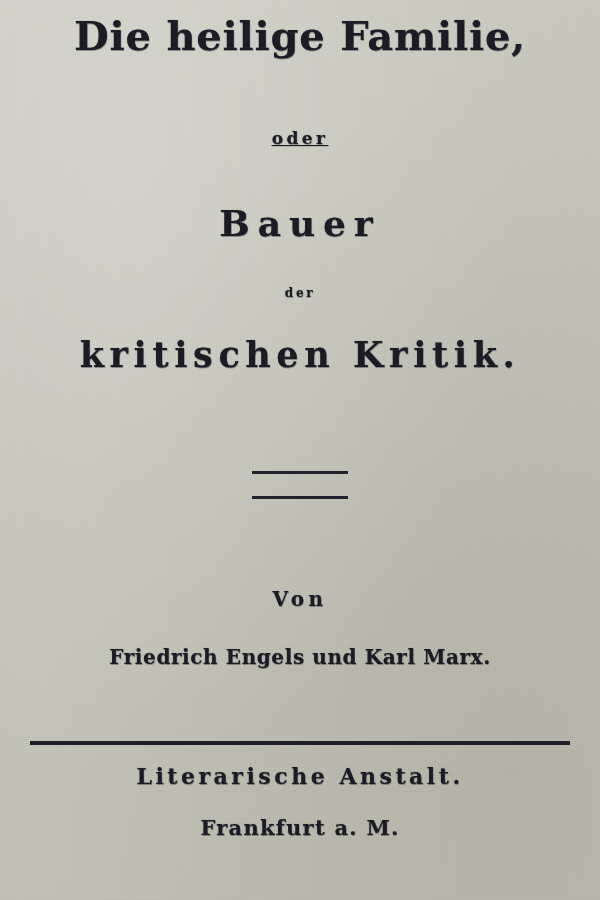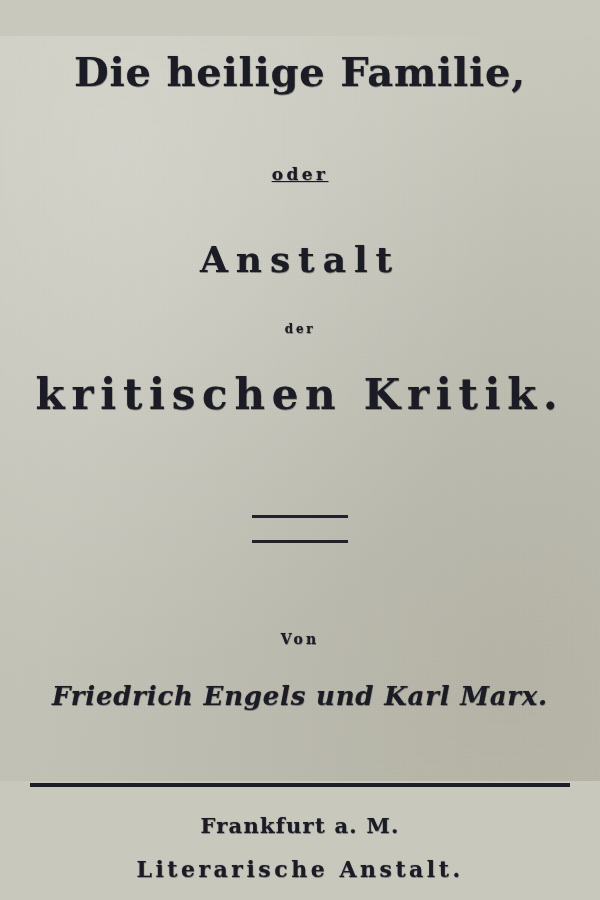--- a/index.html
+++ b/index.html
@@ -10,29 +10,28 @@
     width: 600px;
     height: 900px;
     background: #c9c8bd;
     font-family: "DejaVu Serif", serif;
     color: #14151c;
     overflow: hidden;
   }
   .page {
     position: relative;
     width: 600px;
-    height: 745px;
+    height: 900px;
     background:
       radial-gradient(ellipse at 20% 15%, rgba(255,255,255,0.20), rgba(255,255,255,0) 60%),
       radial-gradient(ellipse at 85% 85%, rgba(120,118,100,0.18), rgba(0,0,0,0) 65%),
       linear-gradient(160deg, #cdccc1 0%, #c6c5ba 45%, #c1c0b4 100%);
     box-sizing: border-box;
     padding: 0 26px;
     text-align: center;
-    margin-top: 36px;
   }
   .grain {
     position: absolute;
     inset: 0;
     pointer-events: none;
     opacity: .35;
     background-image:
       repeating-linear-gradient(0deg, rgba(0,0,0,0.035) 0px, rgba(0,0,0,0.035) 1px, rgba(255,255,255,0.02) 1px, rgba(255,255,255,0.02) 2px),
       repeating-linear-gradient(90deg, rgba(0,0,0,0.025) 0px, rgba(0,0,0,0.025) 1px, rgba(255,255,255,0.015) 1px, rgba(255,255,255,0.015) 3px);
   }
@@ -62,49 +61,48 @@
     font-size: 36px;
     margin-top: 54px;
     letter-spacing: 0.22em;
   }
   .line-der {
     font-size: 12px;
     margin-top: 42px;
     letter-spacing: 0.22em;
   }
   .line-kritischen {
-    font-size: 42px;
+    font-size: 35px;
     margin-top: 34px;
     letter-spacing: 0.16em;
   }
   .rule-short {
     width: 96px;
     height: 3px;
     background: #20212a;
     margin: 0 auto;
     border: 0;
   }
   .rule-gap-top { margin-top: 96px; }
   .line-gegen {
     font-size: 22px;
     margin-top: 22px;
     letter-spacing: 0.05em;
   }
   .rule-gap-mid { margin-top: 22px; }
   .line-von {
-    font-size: 14px;
+    font-size: 20px;
     margin-top: 88px;
     letter-spacing: 0.22em;
   }
   .line-authors {
-    font-size: 26px;
+    font-size: 20px;
     margin-top: 34px;
     letter-spacing: 0.03em;
     white-space: nowrap;
-    font-style: italic;
   }
   .rule-long {
     width: 540px;
     height: 4px;
     background: #1d1e27;
     margin: 72px auto 0;
     border: 0;
   }
   .line-city {
     font-size: 21px;
@@ -119,35 +117,35 @@
 </style>
 </head>
 <body>
 
 <div class="page">
 
   <div class="fraktur line-title">Die heilige Familie,</div>
 
   <div class="fraktur line-oder">oder</div>
 
-  <div class="fraktur line-kritik">Anstalt</div>
+  <div class="fraktur line-kritik">Bauer</div>
 
   <div class="fraktur line-der">der</div>
 
   <div class="fraktur line-kritischen">kritischen Kritik.</div>
 
   <hr class="rule-short rule-gap-top">
 
 
   <hr class="rule-short rule-gap-mid">
 
   <div class="fraktur line-von">Von</div>
 
   <div class="fraktur line-authors">Friedrich Engels und Karl Marx.</div>
 
   <hr class="rule-long">
 
+  <div class="fraktur line-publisher">Literarische Anstalt.</div>
+
   <div class="fraktur line-city">Frankfurt a. M.</div>
-
-  <div class="fraktur line-publisher">Literarische Anstalt.</div>
 
   <div class="grain"></div>
 </div>
 
 </body></html>

